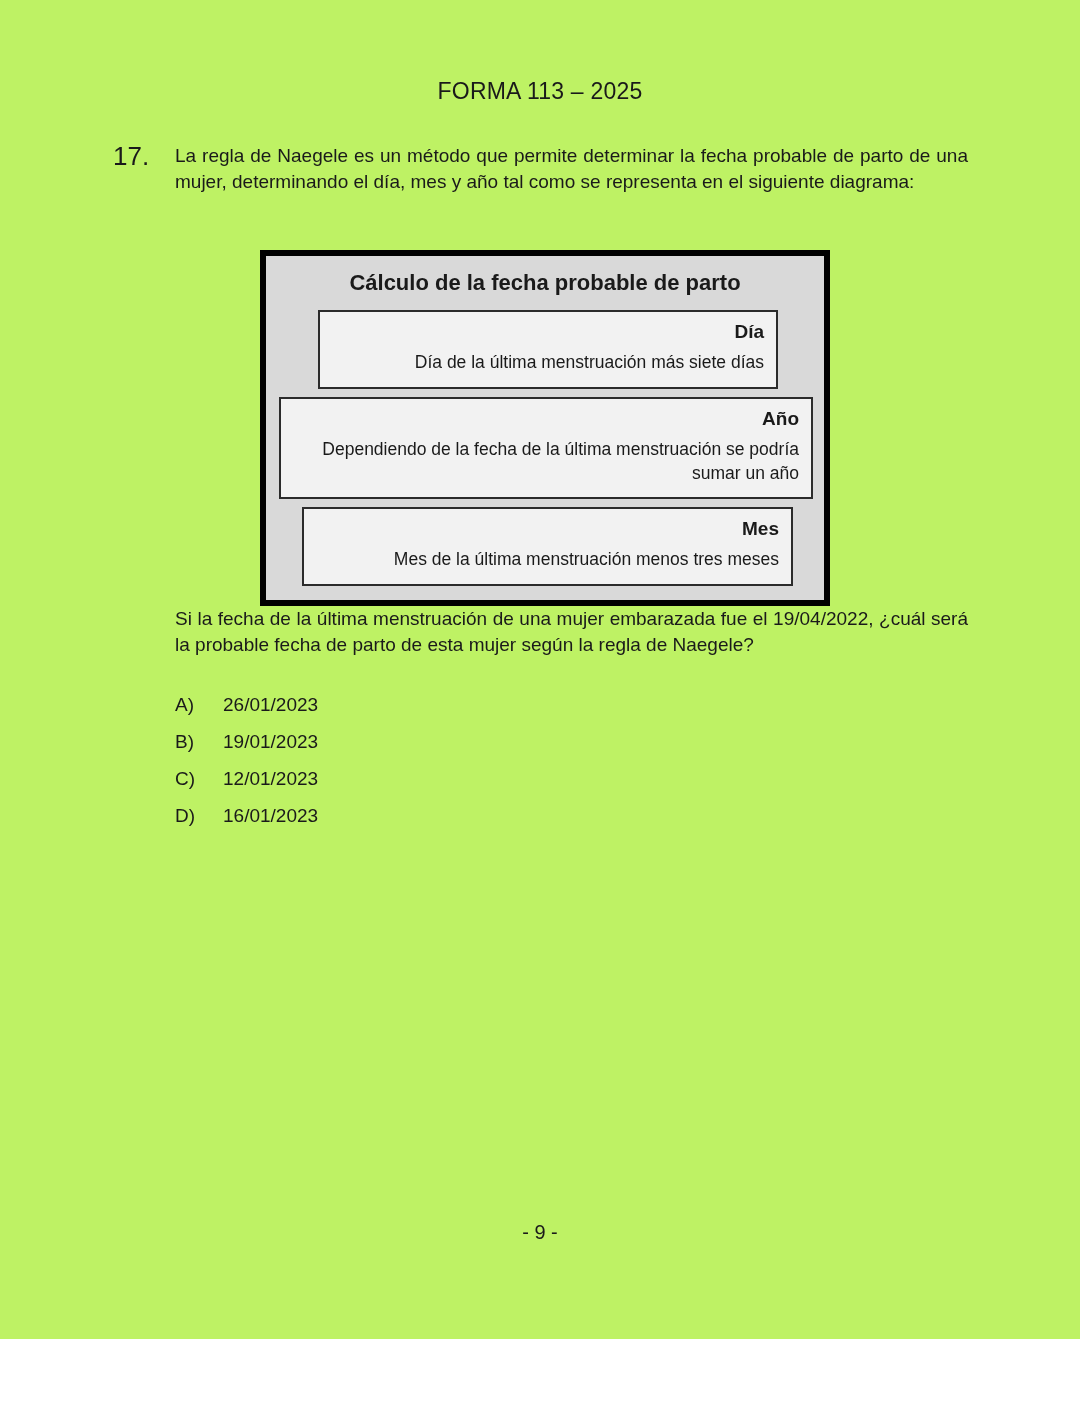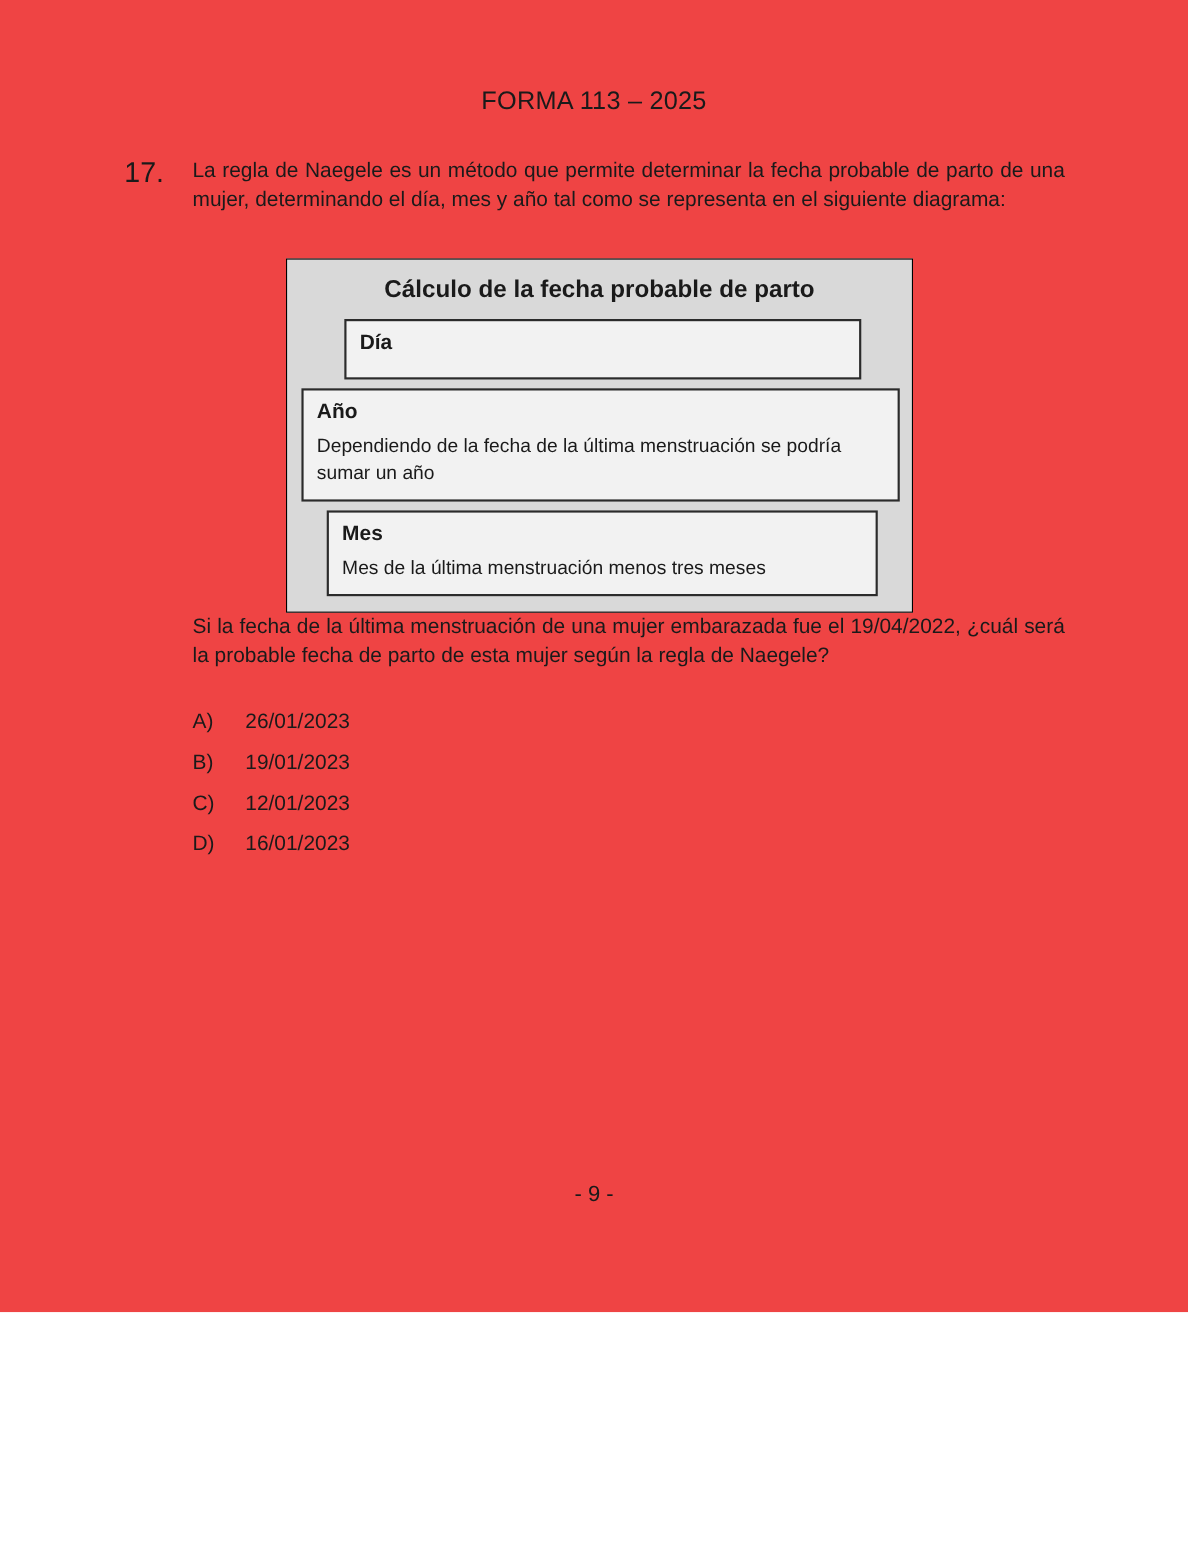--- a/index.html
+++ b/index.html
@@ -7,22 +7,22 @@
   html, body {
     width: 1080px;
     background: #ffffff;
     font-family: "Liberation Sans", sans-serif;
     color: #1a1a1a;
   }
 
   .page {
     position: relative;
     width: 1080px;
-    height: 1193px;
-    background: #ef4444;
+    height: 1339px;
+    background: #bef264;
     overflow: hidden;
   }
 
   .header {
     text-align: center;
     padding-top: 78px;
     font-size: 23px;
     letter-spacing: 0.2px;
   }
 
@@ -45,37 +45,37 @@
 
   .q-intro {
     font-size: 19px;
     line-height: 1.38;
     text-align: justify;
   }
 
   
   .diagram {
     width: 570px;
-    margin: 40px 0 0 85px;
+    margin: 55px 0 0 85px;
     background: #d9d9d9;
-    border: 1px solid #000000;
+    border: 6px solid #000000;
     padding: 14px 0 14px 0;
   }
 
   .diagram-title {
     text-align: center;
     font-weight: bold;
     font-size: 22px;
     margin-bottom: 14px;
   }
 
   .d-box {
     background: #f2f2f2;
     border: 2px solid #2b2b2b;
-    text-align: left;
+    text-align: right;
     padding: 9px 12px 12px 12px;
     margin-bottom: 8px;
   }
 
   .d-box:last-child { margin-bottom: 0; }
 
   .d-box .d-title {
     font-weight: bold;
     font-size: 19px;
     margin-bottom: 8px;
@@ -132,20 +132,21 @@
 
     <div class="q-body">
 
       <div class="q-intro">La regla de Naegele es un método que permite determinar la fecha probable de parto de una mujer, determinando el día, mes y año tal como se representa en el siguiente diagrama:</div>
 
       <div class="diagram">
         <div class="diagram-title">Cálculo de la fecha probable de parto</div>
 
         <div class="d-box box-dia">
           <div class="d-title">Día</div>
+          <div class="d-text">Día de la última menstruación más siete días</div>
         </div>
 
         <div class="d-box box-ano">
           <div class="d-title">Año</div>
           <div class="d-text">Dependiendo de la fecha de la última menstruación se podría sumar un año</div>
         </div>
 
         <div class="d-box box-mes">
           <div class="d-title">Mes</div>
           <div class="d-text">Mes de la última menstruación menos tres meses</div>

